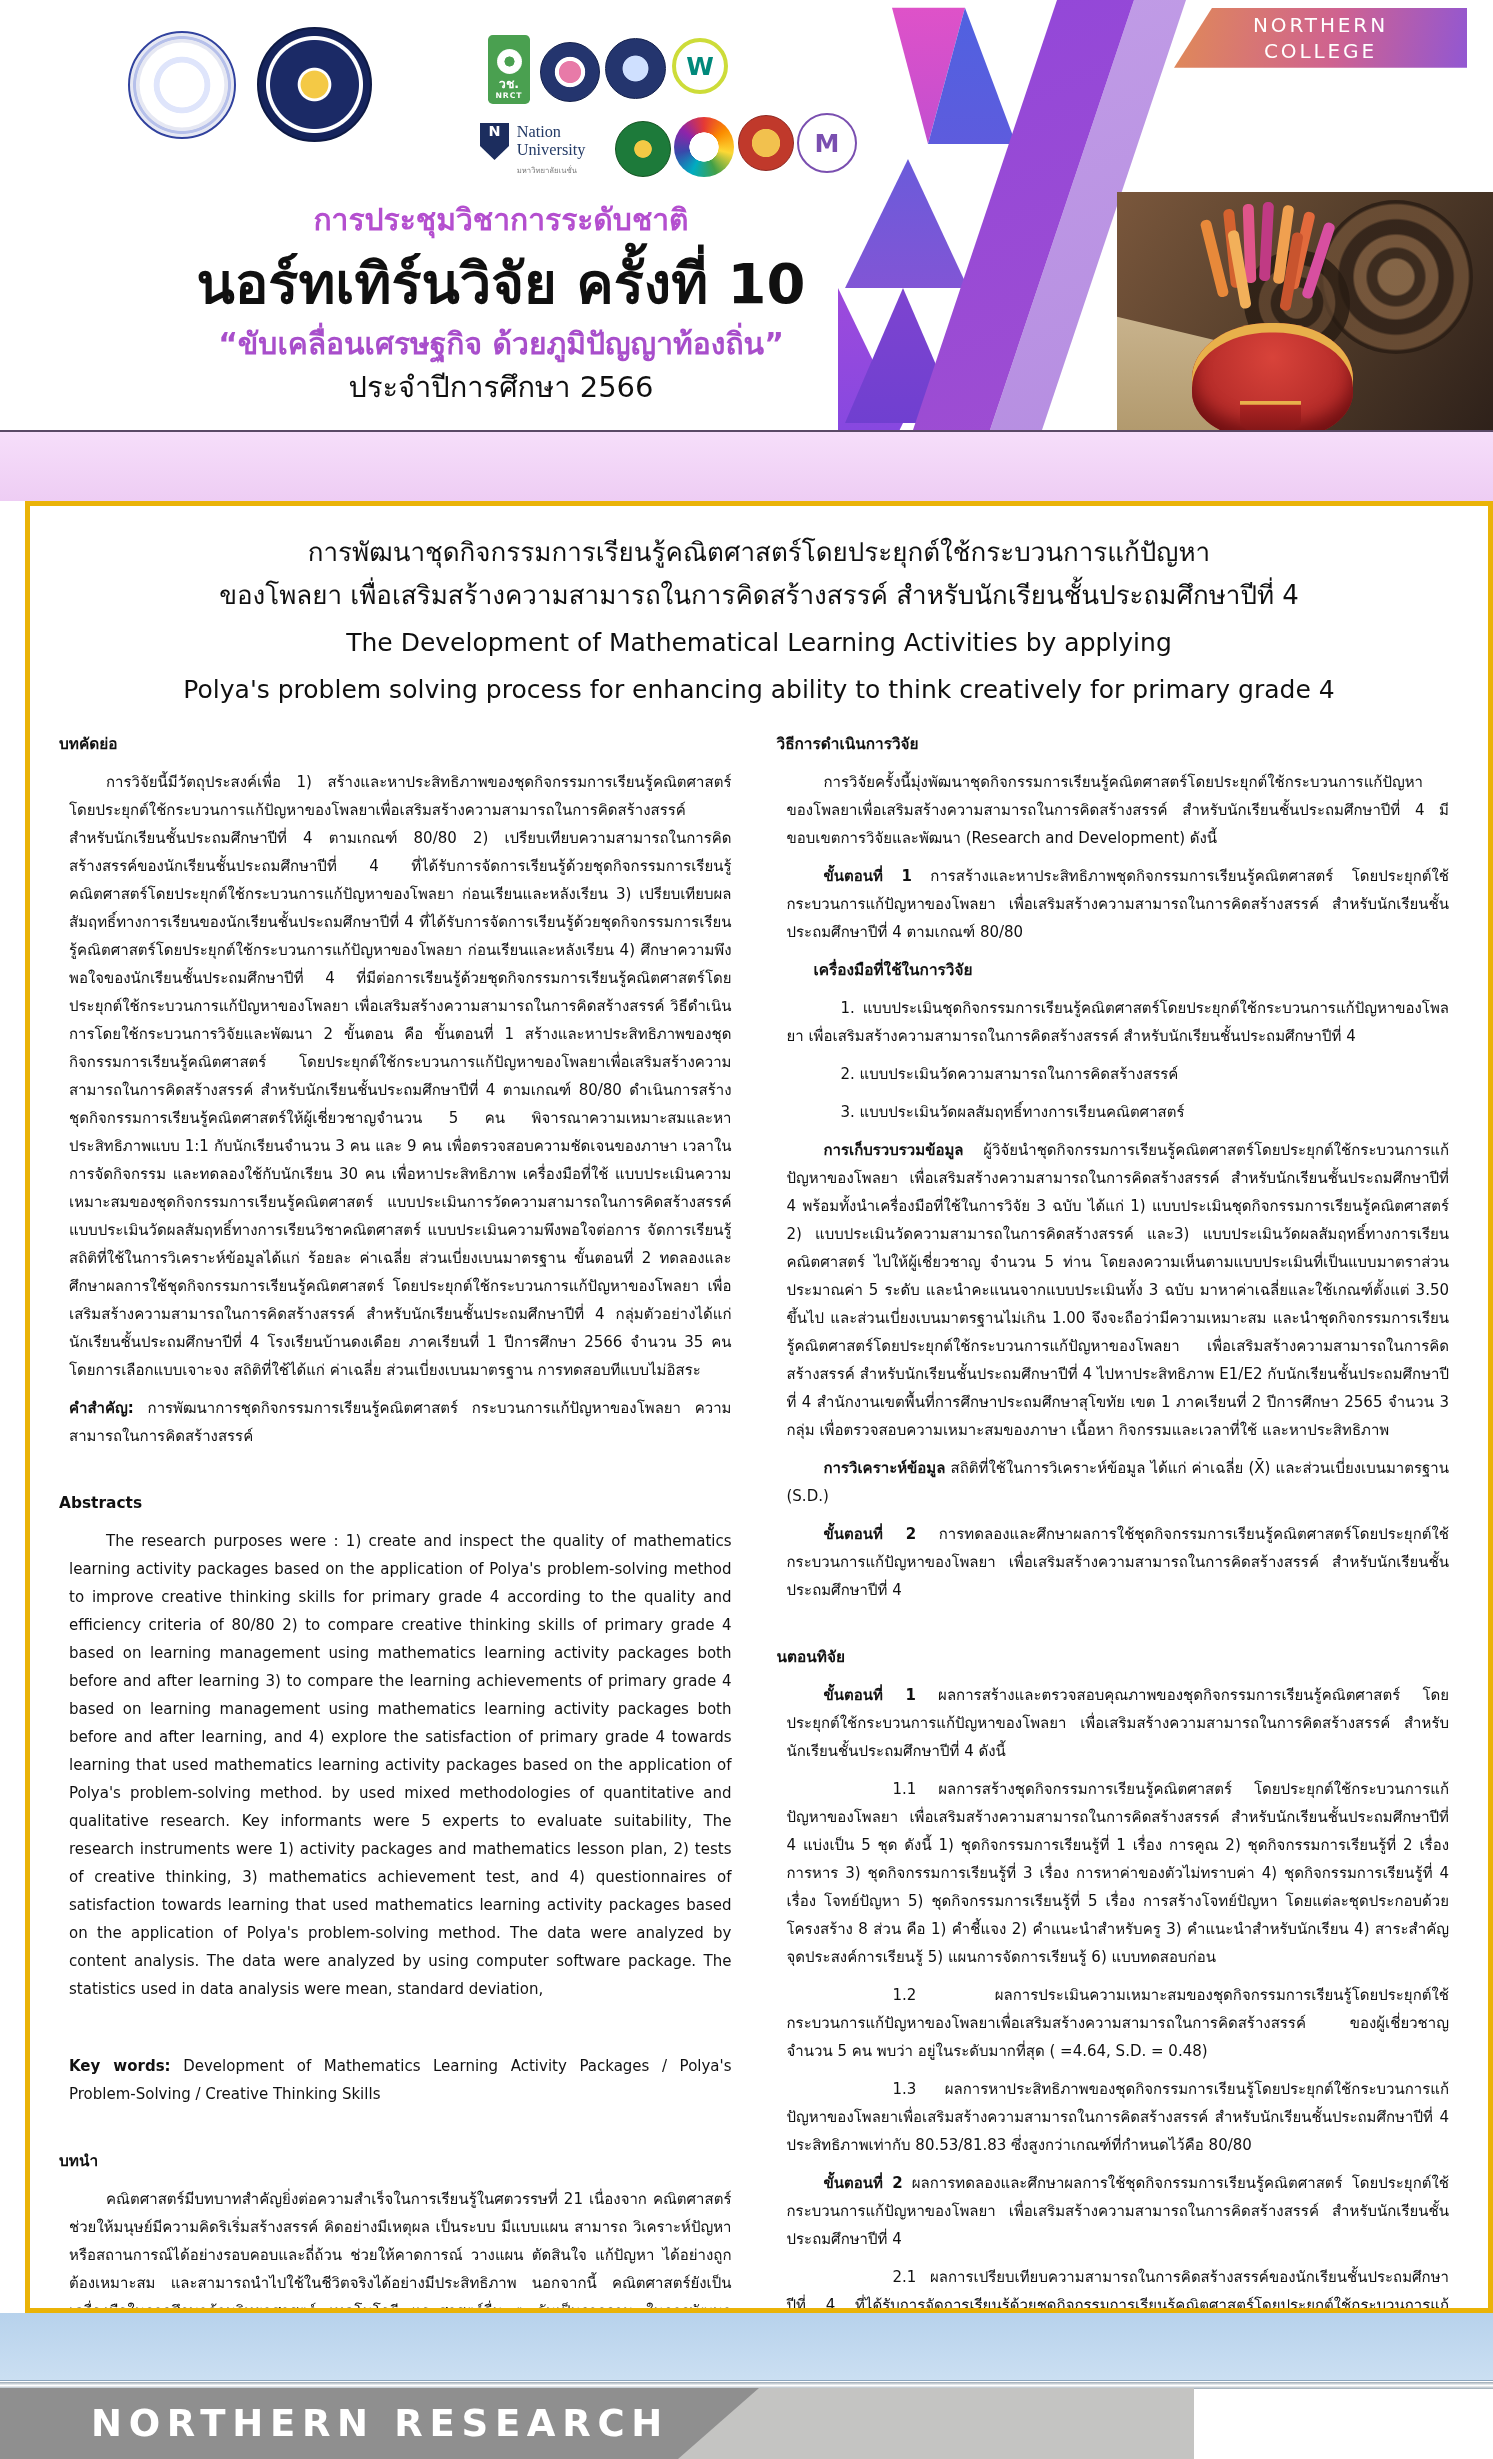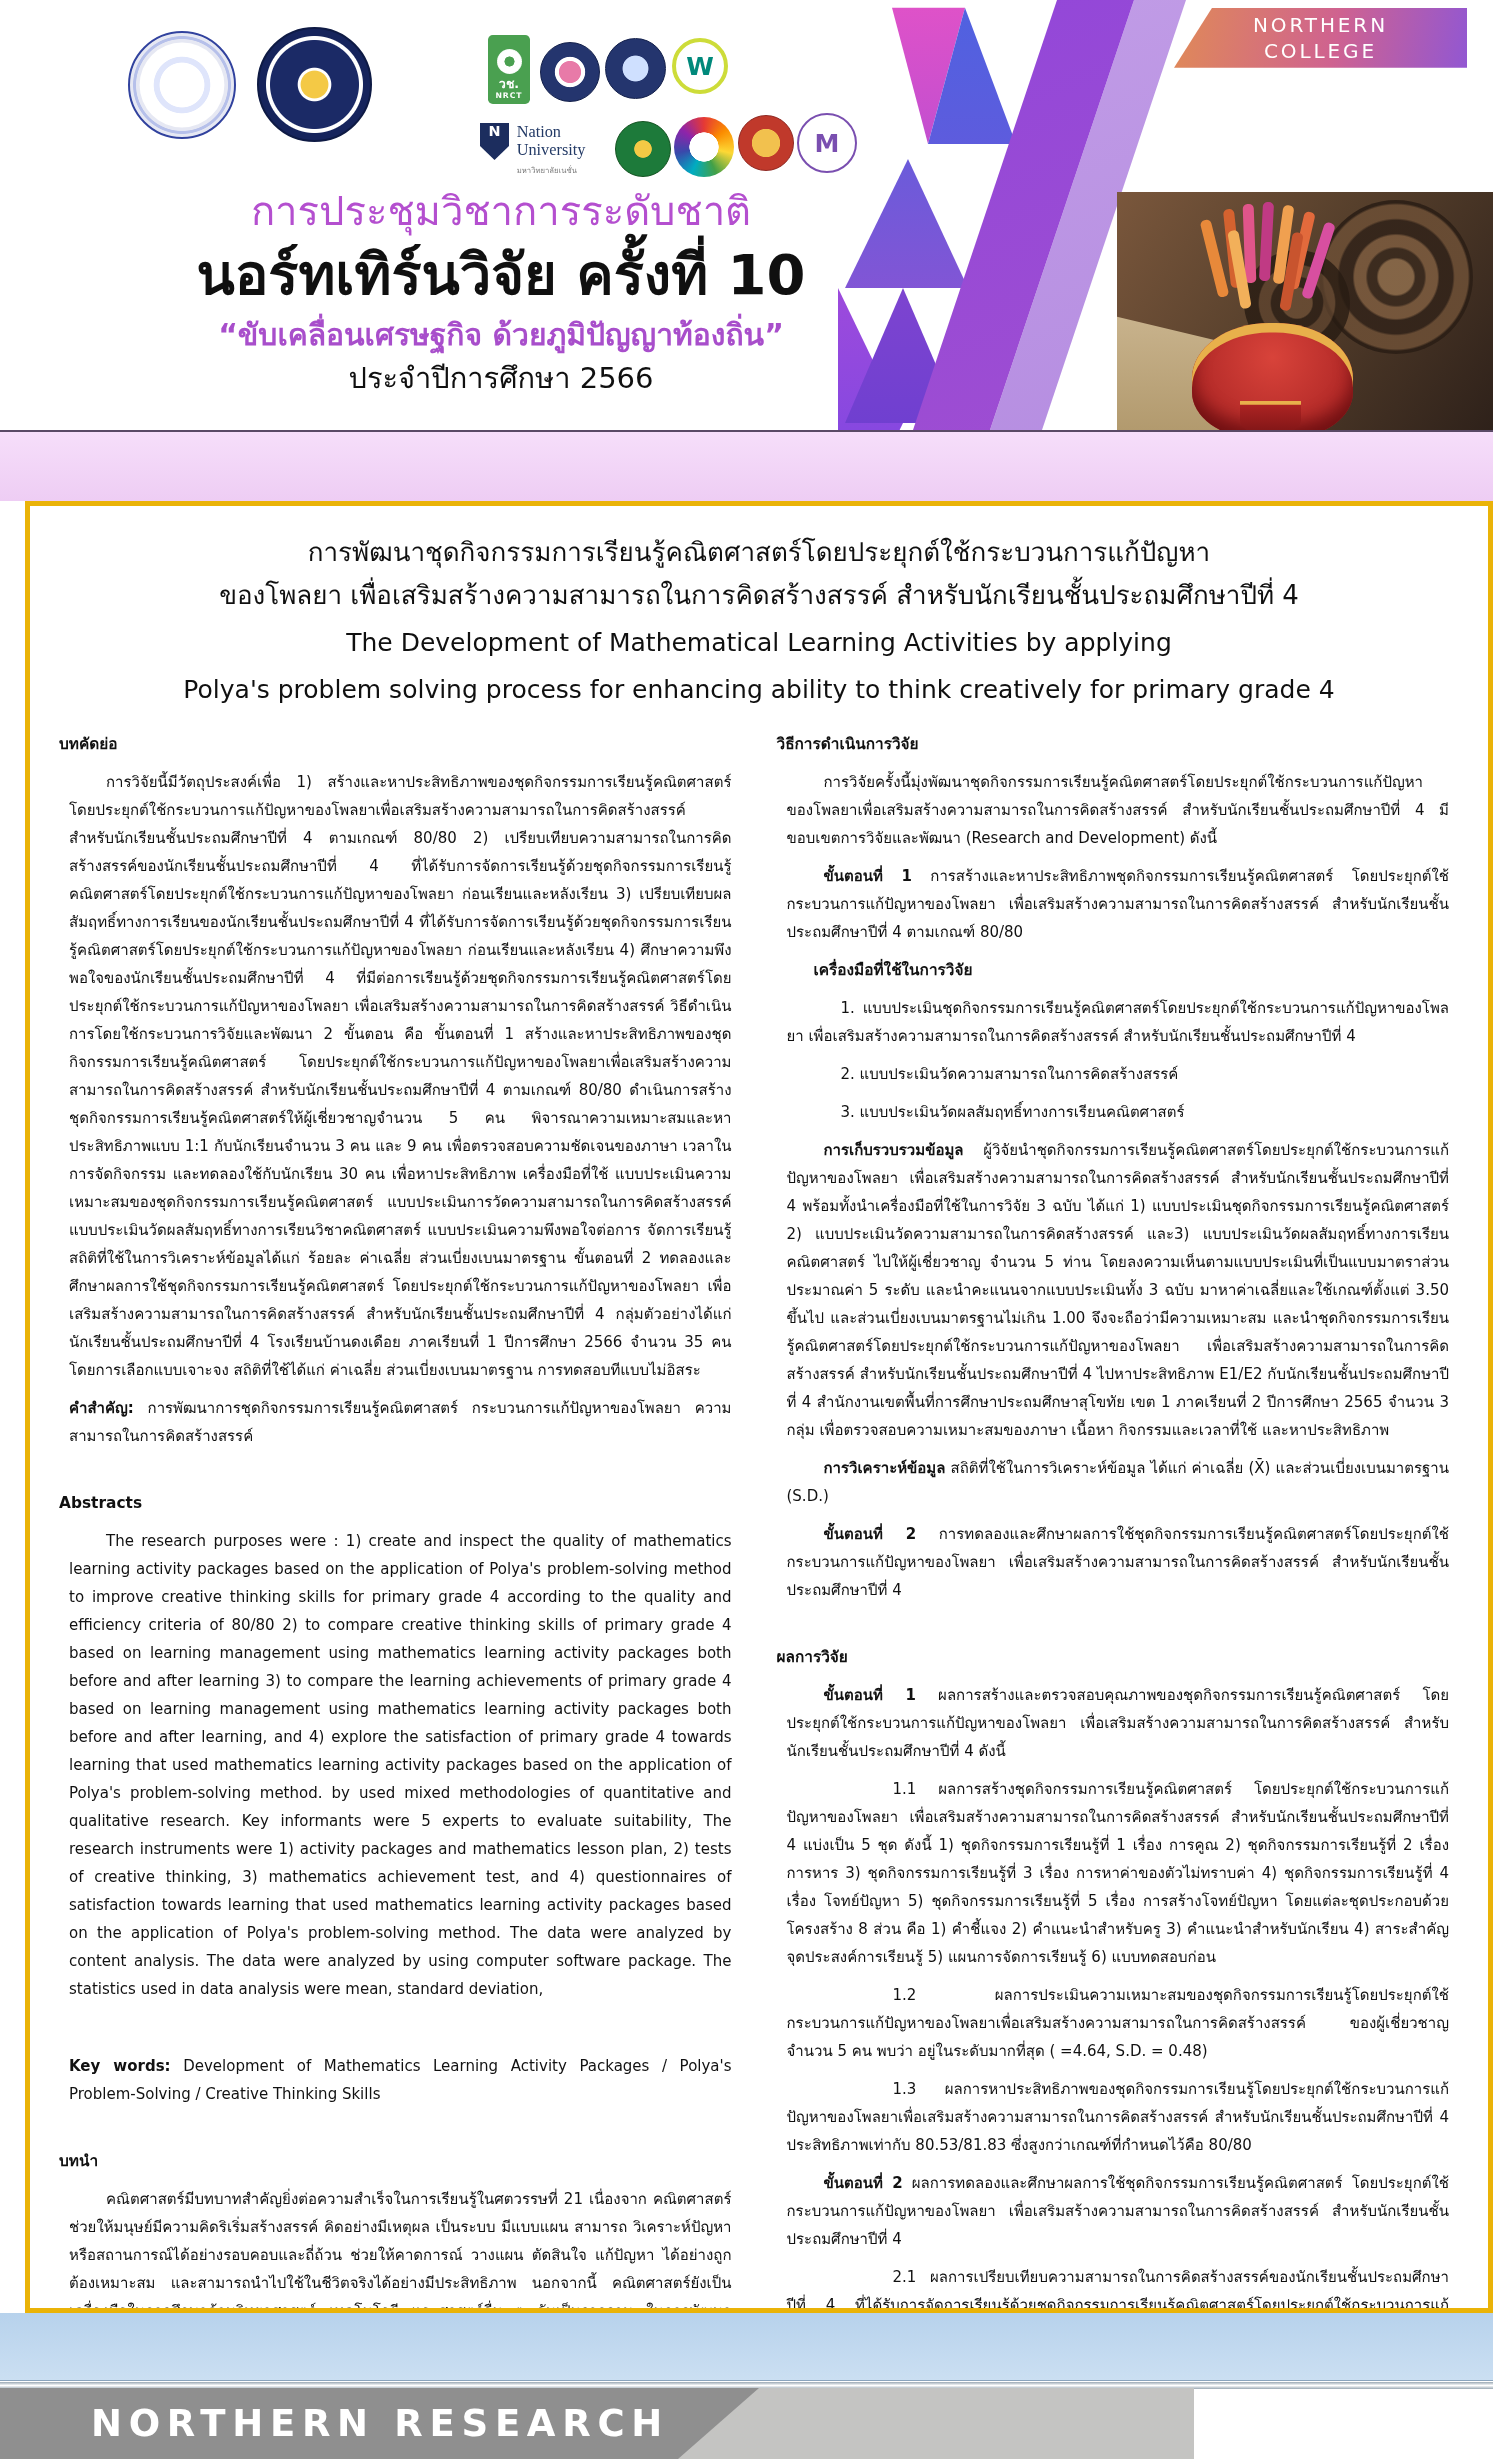--- a/index.html
+++ b/index.html
@@ -93,21 +93,21 @@
   .logo-rainbow{left:674px;top:117px;width:60px;height:60px;background:
      radial-gradient(circle,#ffffff 0 34%,transparent 35%),
      conic-gradient(#e53935,#fb8c00,#fdd835,#43a047,#00acc1,#3949ab,#8e24aa,#e53935);}
   .logo-lotus{left:738px;top:115px;width:56px;height:56px;background:
      radial-gradient(circle,#f2c14e 0 36%,#c0392b 38% 100%);border:1.9px solid #8e2620;}
   .logo-m{left:797px;top:113px;width:60px;height:60px;background:#fff;border:2.9px solid #7a4fb0;
      display:flex;align-items:center;justify-content:center;color:#7a4fb0;font-weight:bold;font-size:25px;}
 
   
   .conf{position:absolute;left:88px;top:186px;width:826px;text-align:center;}
-  .conf-t1{font-size:40px;font-weight:normal;color:#b44fcf;line-height:50px;}
+  .conf-t1{font-size:30px;font-weight:bold;color:#b44fcf;line-height:50px;margin-top:9px;}
   .conf-t2{font-size:56px;font-weight:bold;color:#101010;line-height:58px;margin-top:10px;}
   .conf-t3{font-size:30px;font-weight:bold;color:#a84ecb;line-height:38px;margin-top:11.5px;}
   .conf-t4{font-size:29px;font-weight:normal;color:#101010;line-height:35px;margin-top:7.7px;}
 
   
   .pinkband{position:absolute;top:430px;left:0;width:1494px;height:71px;
       background:linear-gradient(180deg,#f6defa,#eecdf4);border-top:2.9px solid #5a4a66;box-sizing:border-box;}
 
   
   .card{position:absolute;top:501px;left:25px;width:1468px;height:1812px;background:#ffffff;
@@ -260,21 +260,21 @@
         </p>
         <p>
           <b class="runin">การวิเคราะห์ข้อมูล</b>
           <span>สถิติที่ใช้ในการวิเคราะห์ข้อมูล ได้แก่ ค่าเฉลี่ย (X̄) และส่วนเบี่ยงเบนมาตรฐาน (S.D.)</span>
         </p>
         <p>
           <b class="runin">ขั้นตอนที่ 2</b>
           <span>การทดลองและศึกษาผลการใช้ชุดกิจกรรมการเรียนรู้คณิตศาสตร์โดยประยุกต์ใช้กระบวนการแก้ปัญหาของโพลยา เพื่อเสริมสร้างความสามารถในการคิดสร้างสรรค์ สำหรับนักเรียนชั้นประถมศึกษาปีที่ 4</span>
         </p>
         <div class="gap"></div>
-        <h3>ผลการวิจัย</h3>
+        <h3>นตอนทิจัย</h3>
         <p>
           <b class="runin">ขั้นตอนที่ 1</b>
           <span>ผลการสร้างและตรวจสอบคุณภาพของชุดกิจกรรมการเรียนรู้คณิตศาสตร์ โดยประยุกต์ใช้กระบวนการแก้ปัญหาของโพลยา เพื่อเสริมสร้างความสามารถในการคิดสร้างสรรค์ สำหรับนักเรียนชั้นประถมศึกษาปีที่ 4  ดังนี้</span>
         </p>
         <p class="sub">1.1 ผลการสร้างชุดกิจกรรมการเรียนรู้คณิตศาสตร์ โดยประยุกต์ใช้กระบวนการแก้ปัญหาของโพลยา เพื่อเสริมสร้างความสามารถในการคิดสร้างสรรค์ สำหรับนักเรียนชั้นประถมศึกษาปีที่ 4 แบ่งเป็น 5 ชุด ดังนี้ 1) ชุดกิจกรรมการเรียนรู้ที่ 1 เรื่อง  การคูณ 2) ชุดกิจกรรมการเรียนรู้ที่ 2 เรื่อง  การหาร 3)  ชุดกิจกรรมการเรียนรู้ที่ 3 เรื่อง การหาค่าของตัวไม่ทราบค่า 4) ชุดกิจกรรมการเรียนรู้ที่ 4 เรื่อง โจทย์ปัญหา 5)  ชุดกิจกรรมการเรียนรู้ที่ 5 เรื่อง การสร้างโจทย์ปัญหา โดยแต่ละชุดประกอบด้วย โครงสร้าง 8 ส่วน คือ 1)  คำชี้แจง 2) คำแนะนำสำหรับครู 3) คำแนะนำสำหรับนักเรียน 4) สาระสำคัญ จุดประสงค์การเรียนรู้ 5) แผนการจัดการเรียนรู้ 6) แบบทดสอบก่อน</p>
         <p class="sub">1.2 ผลการประเมินความเหมาะสมของชุดกิจกรรมการเรียนรู้โดยประยุกต์ใช้กระบวนการแก้ปัญหาของโพลยาเพื่อเสริมสร้างความสามารถในการคิดสร้างสรรค์ ของผู้เชี่ยวชาญจำนวน 5 คน พบว่า อยู่ในระดับมากที่สุด ( =4.64, S.D. = 0.48)</p>
         <p class="sub">1.3 ผลการหาประสิทธิภาพของชุดกิจกรรมการเรียนรู้โดยประยุกต์ใช้กระบวนการแก้ปัญหาของโพลยาเพื่อเสริมสร้างความสามารถในการคิดสร้างสรรค์ สำหรับนักเรียนชั้นประถมศึกษาปีที่ 4 ประสิทธิภาพเท่ากับ 80.53/81.83 ซึ่งสูงกว่าเกณฑ์ที่กำหนดไว้คือ  80/80</p>
         <p>
           <b class="runin">ขั้นตอนที่ 2</b>
           <span>ผลการทดลองและศึกษาผลการใช้ชุดกิจกรรมการเรียนรู้คณิตศาสตร์ โดยประยุกต์ใช้กระบวนการแก้ปัญหาของโพลยา เพื่อเสริมสร้างความสามารถในการคิดสร้างสรรค์ สำหรับนักเรียนชั้นประถมศึกษาปีที่ 4</span>

